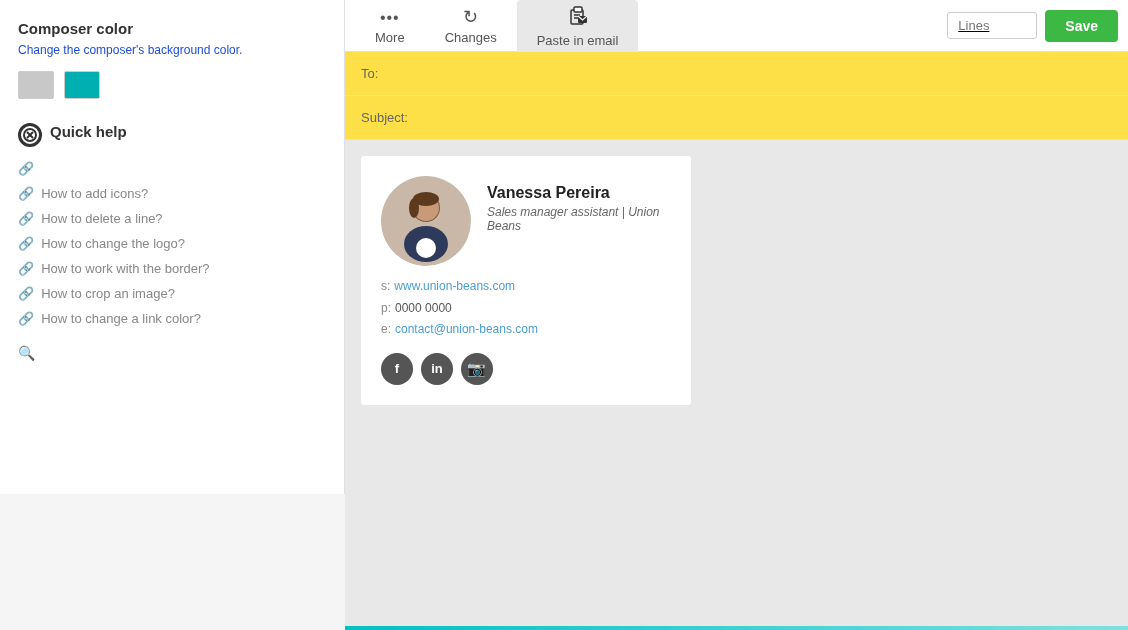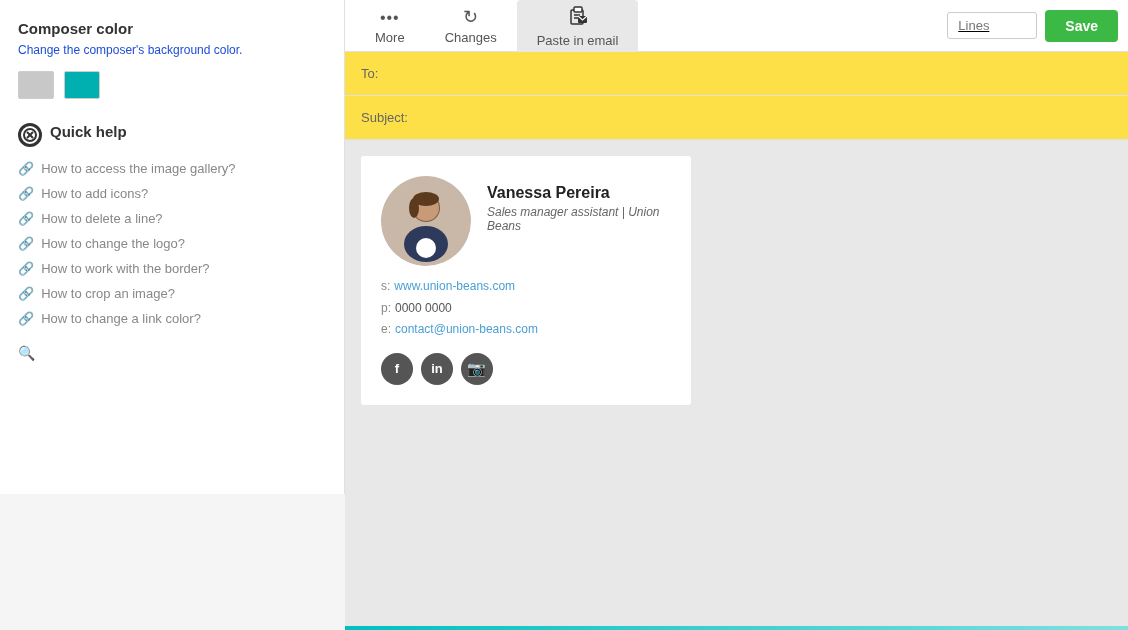--- a/index.html
+++ b/index.html
@@ -310,21 +310,20 @@
           <circle cx="7" cy="7" r="6" stroke="#333" stroke-width="2" fill="none"></circle>
           <line x1="4" y1="4" x2="10" y2="10" stroke="#333" stroke-width="2"></line>
           <line x1="10" y1="4" x2="4" y2="10" stroke="#333" stroke-width="2"></line>
         </svg>
       </div>
       <span>Quick help</span>
     </div>
     <ul class="help-links">
       <li>
         <span class="link-icon">🔗</span>
-        <a href="#">How to access the image gallery?</a>
       </li>
       <li>
         <span class="link-icon">🔗</span>
         <a href="#">How to add icons?</a>
       </li>
       <li>
         <span class="link-icon">🔗</span>
         <a href="#">How to delete a line?</a>
       </li>
       <li>

